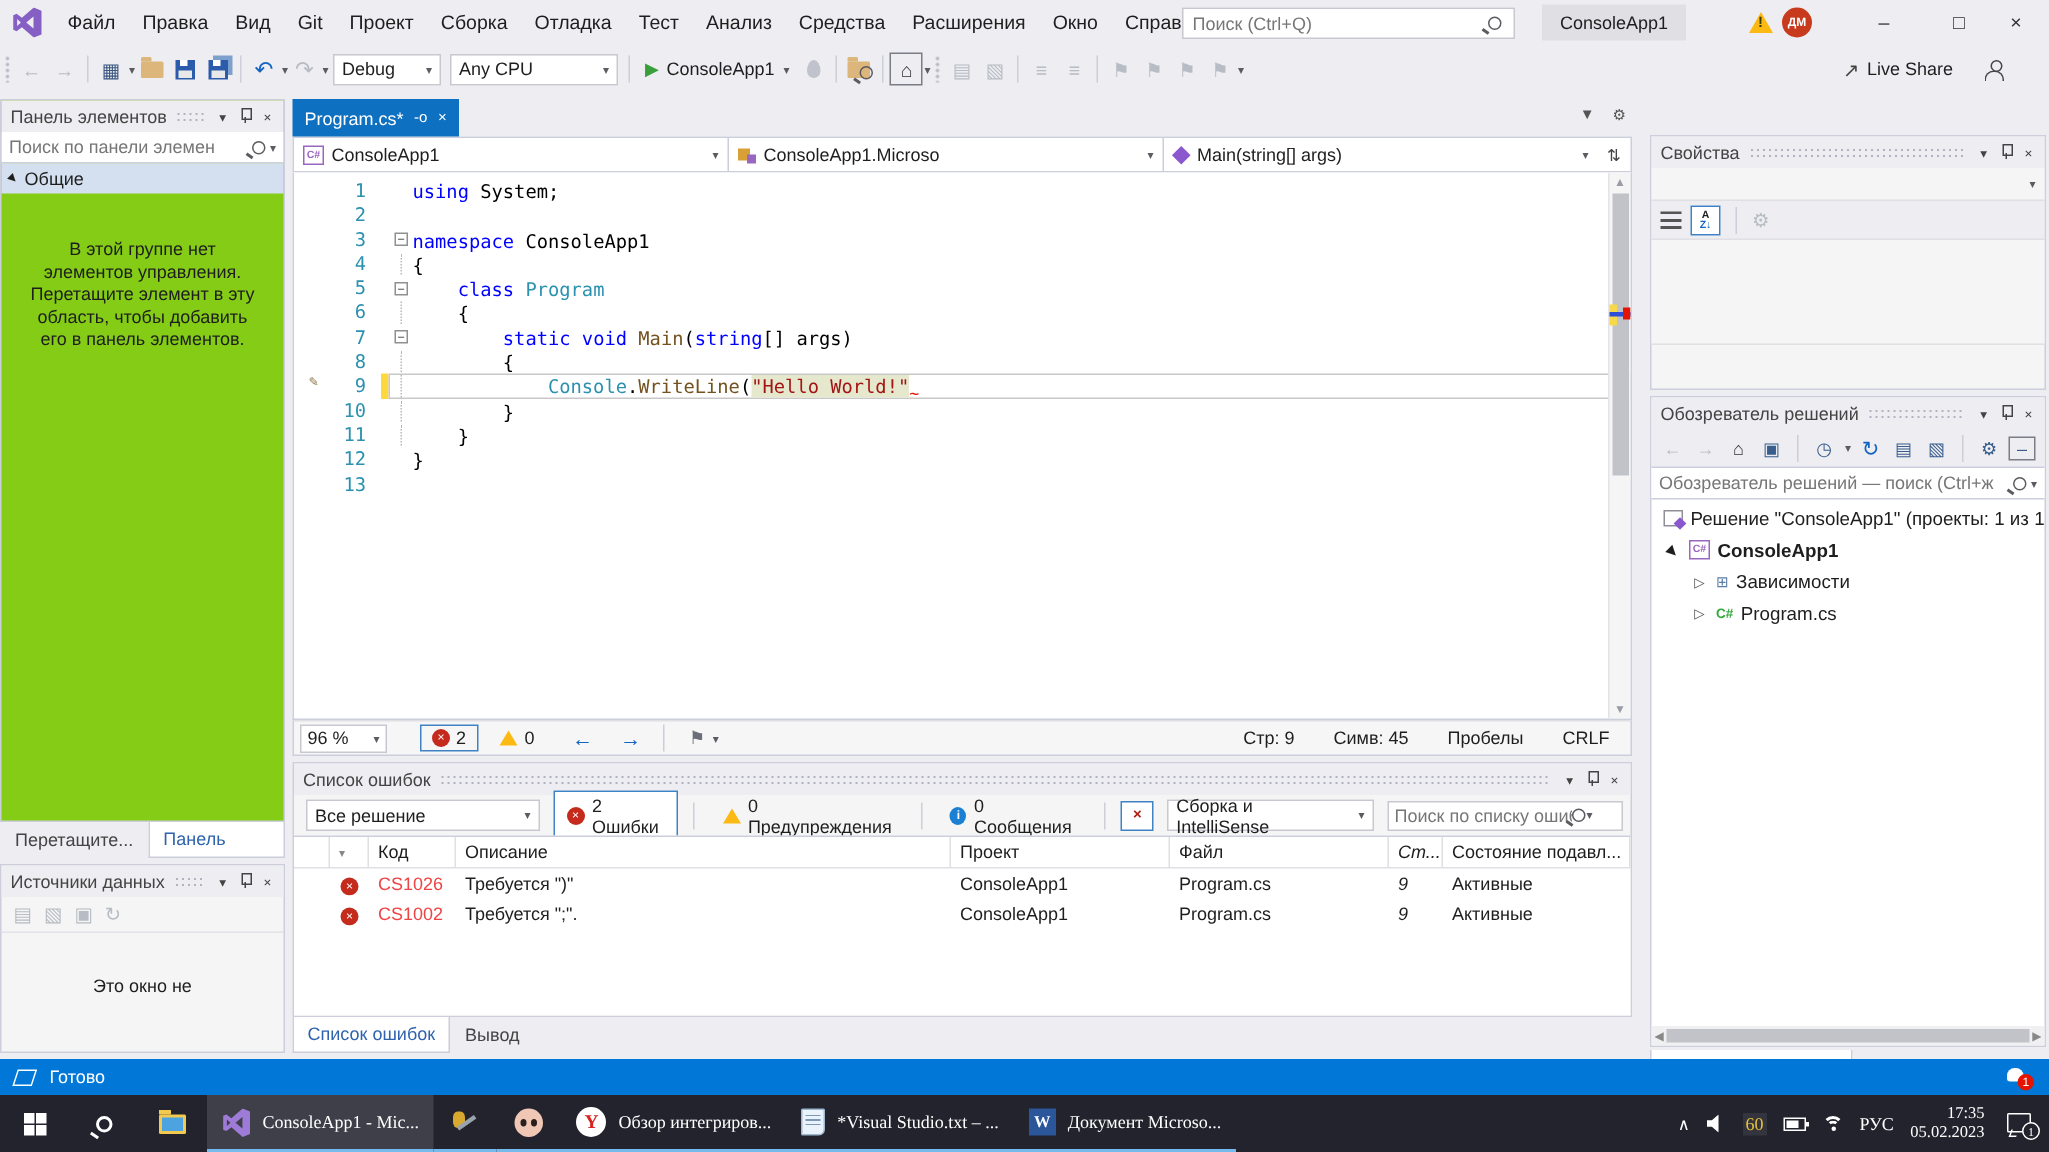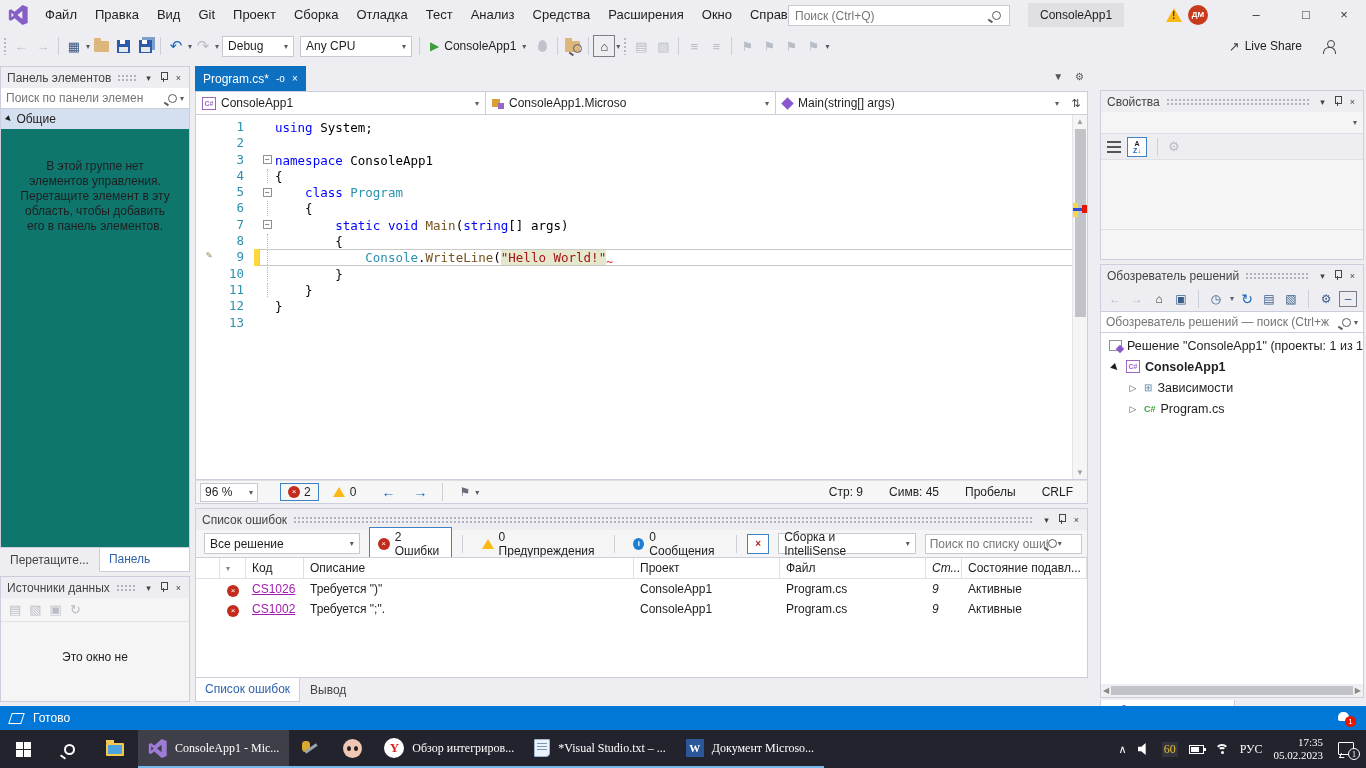--- a/index.html
+++ b/index.html
@@ -55,21 +55,21 @@
   .p-head .hb { font-size:9px; color:#444; padding:0 4px; }
   .pin { width:9px; height:11px; position:relative; display:inline-block; margin:0 4px; }
   .pin::before { content:""; position:absolute; left:2px; top:0; width:5px; height:6px; border:1px solid #444; }
   .pin::after { content:""; position:absolute; left:4px; top:6px; height:4px; border-left:1px solid #444; }
   .search-row { height:21px; background:#fff; border-bottom:1px solid #cccedb; display:flex; align-items:center; padding:0 5px; }
   .search-row input { flex:1; border:none; outline:none; font-size:12px; background:transparent; }
   .search-row .dd-arrow { margin-left:3px; }
 
   
   #left-col { position:absolute; left:0; top:4px; width:190px; height:636px; }
-  #toolbox { position:absolute; left:0; top:0; width:190px; height:482px; background:#0f766e; border:1px solid #cccedb; }
+  #toolbox { position:absolute; left:0; top:0; width:190px; height:482px; background:#84cc16; border:1px solid #cccedb; }
   .group-head { height:20px; background:#d4e0ef; display:flex; align-items:center; font-size:12px; padding:0 5px; gap:5px; }
   .tb-empty { margin-top:30px; padding:0 14px; font-size:12px; text-align:center; line-height:15px; color:#1e1e1e; }
   .tool-tabs { position:absolute; left:0; width:190px; height:24px; display:flex; font-size:12px; }
   .tool-tab { padding:0 9px; line-height:22px; color:#444; border:1px solid transparent; }
   .tool-tab.active { background:#fff; color:#3063ad; border:1px solid #cccedb; border-top:none; }
   #left-tabs { top:482px; }
   #datasources { position:absolute; left:0; top:510px; width:190px; height:126px; background:#f5f5f5; border:1px solid #cccedb; }
   .ds-toolbar { height:24px; display:flex; align-items:center; gap:8px; padding:0 8px; font-size:13px; color:#b8bcc4; border-bottom:1px solid #e2e2e8; }
   .ds-empty { margin-top:28px; text-align:center; font-size:12px; }
 
@@ -131,21 +131,21 @@
   .ep-search { width:172px; height:20px; background:#fff; border:1px solid #c8c8d0; display:flex; align-items:center; padding:0 4px; }
   .ep-search input { width:118px; border:none; outline:none; font-size:12px; background:transparent; }
   .ep-grid { flex:1; background:#fff; border-top:1px solid #cccedb; font-size:12px; }
   .ep-row { display:flex; height:20px; align-items:center; }
   .ep-hrow { border-bottom:1px solid #e0e0e4; color:#1e1e1e; height:21px; }
   .ep-hrow .cell { border-right:1px solid #e0e0e4; height:100%; display:flex; align-items:center; }
   .cell { padding:0 6px; overflow:hidden; white-space:nowrap; }
   .col-sel{width:24px;flex:none;} .col-ico{width:26px;flex:none;text-align:center;}
   .col-code{width:58px;flex:none;} .col-desc{width:330px;flex:none;} .col-proj{width:146px;flex:none;}
   .col-file{width:146px;flex:none;} .col-line{width:36px;flex:none;font-style:italic;} .col-state{flex:1;}
-  .code-link { color:#a21caf;text-decoration:underline; }
+  .code-link { color:#ef4444; }
   #errtabs { height:24px; display:flex; font-size:12px; }
 
   
   #right-col { position:absolute; left:1100px; top:4px; width:264px; height:636px;margin-top:24px; }
   #properties { position:absolute; top:0; left:0; width:264px; height:170px; background:#f5f5f5; border:1px solid #cccedb; }
   .prop-combo { height:22px; background:#f5f5f5; border-bottom:1px solid #e0e0e4; display:flex; align-items:center; justify-content:flex-end; padding:0 6px; }
   .prop-toolbar { height:26px; display:flex; align-items:center; gap:6px; padding:0 6px; border-bottom:1px solid #e0e0e4; background:#eeeef2; }
   .cat-ic { width:14px; height:12px; background-image:repeating-linear-gradient(#555 0 2px,transparent 2px 5px); position:relative; }
   .az-ic { border:1px solid #3f82c4; background:#fff; width:20px; height:20px; font-size:7px; font-weight:bold; color:#1e1e1e; display:flex; flex-direction:column; align-items:center; justify-content:center; line-height:7px; }
   .az-ic i { font-style:normal; color:#1565c0; }

